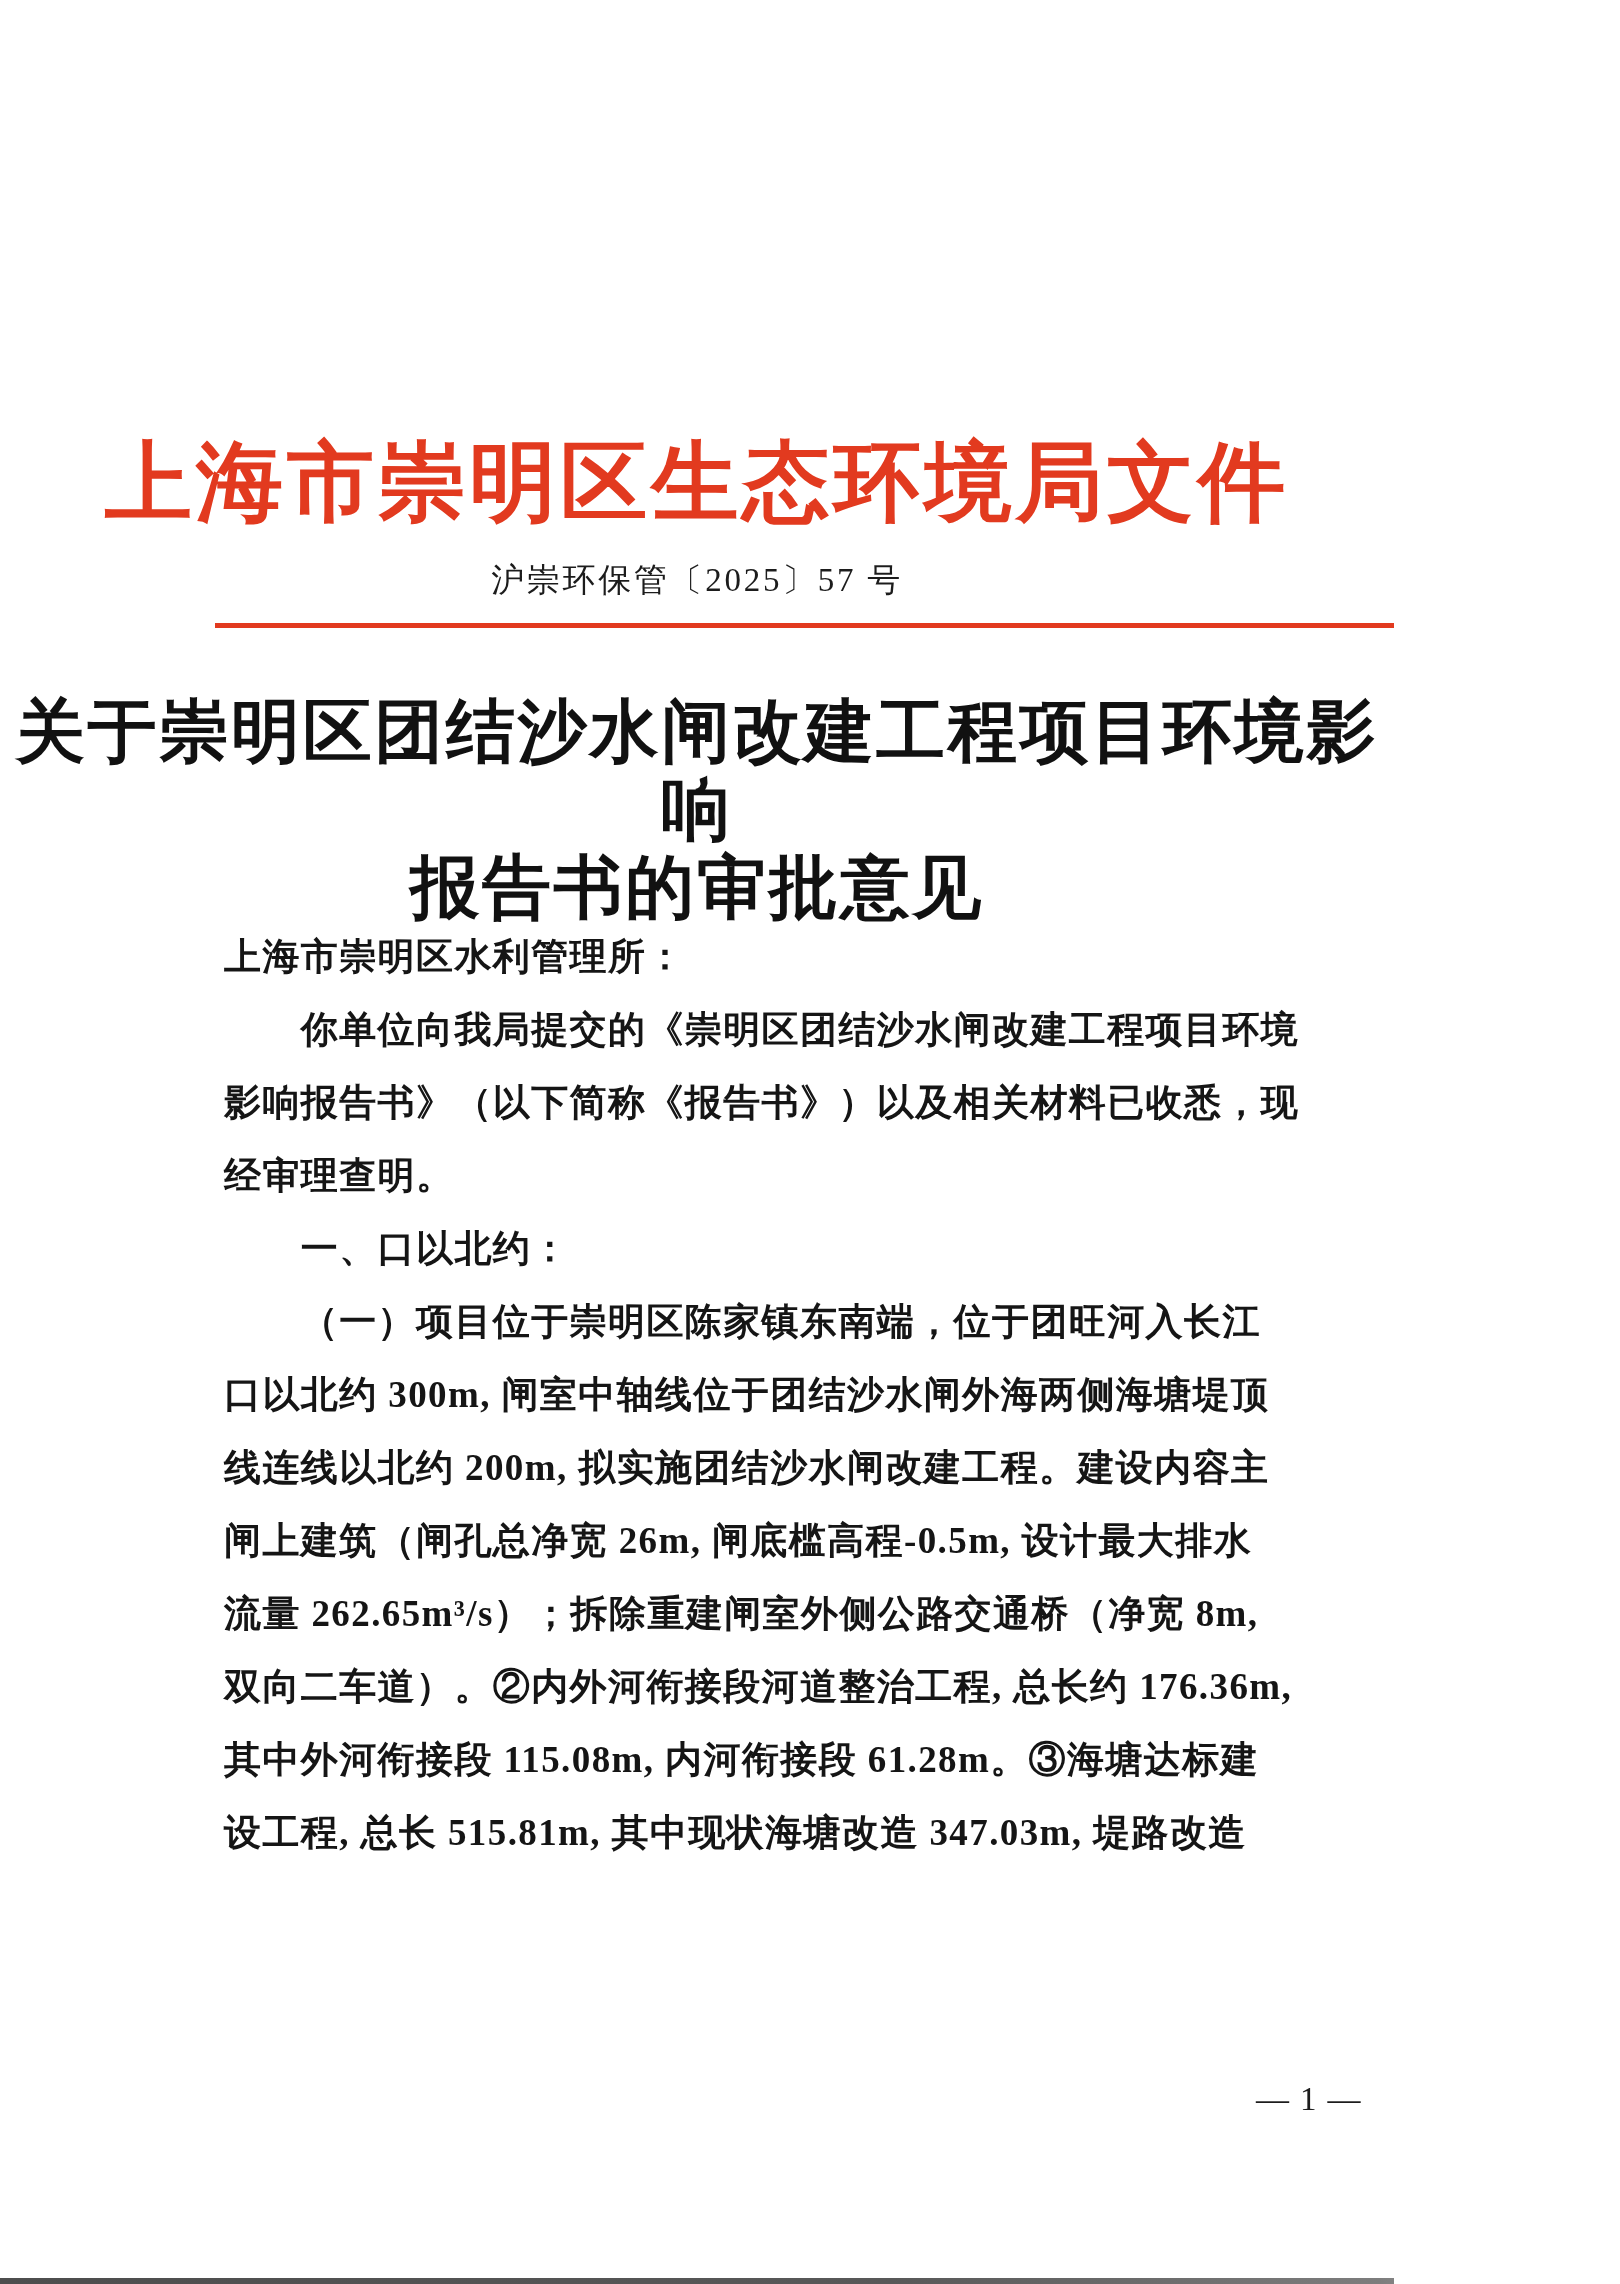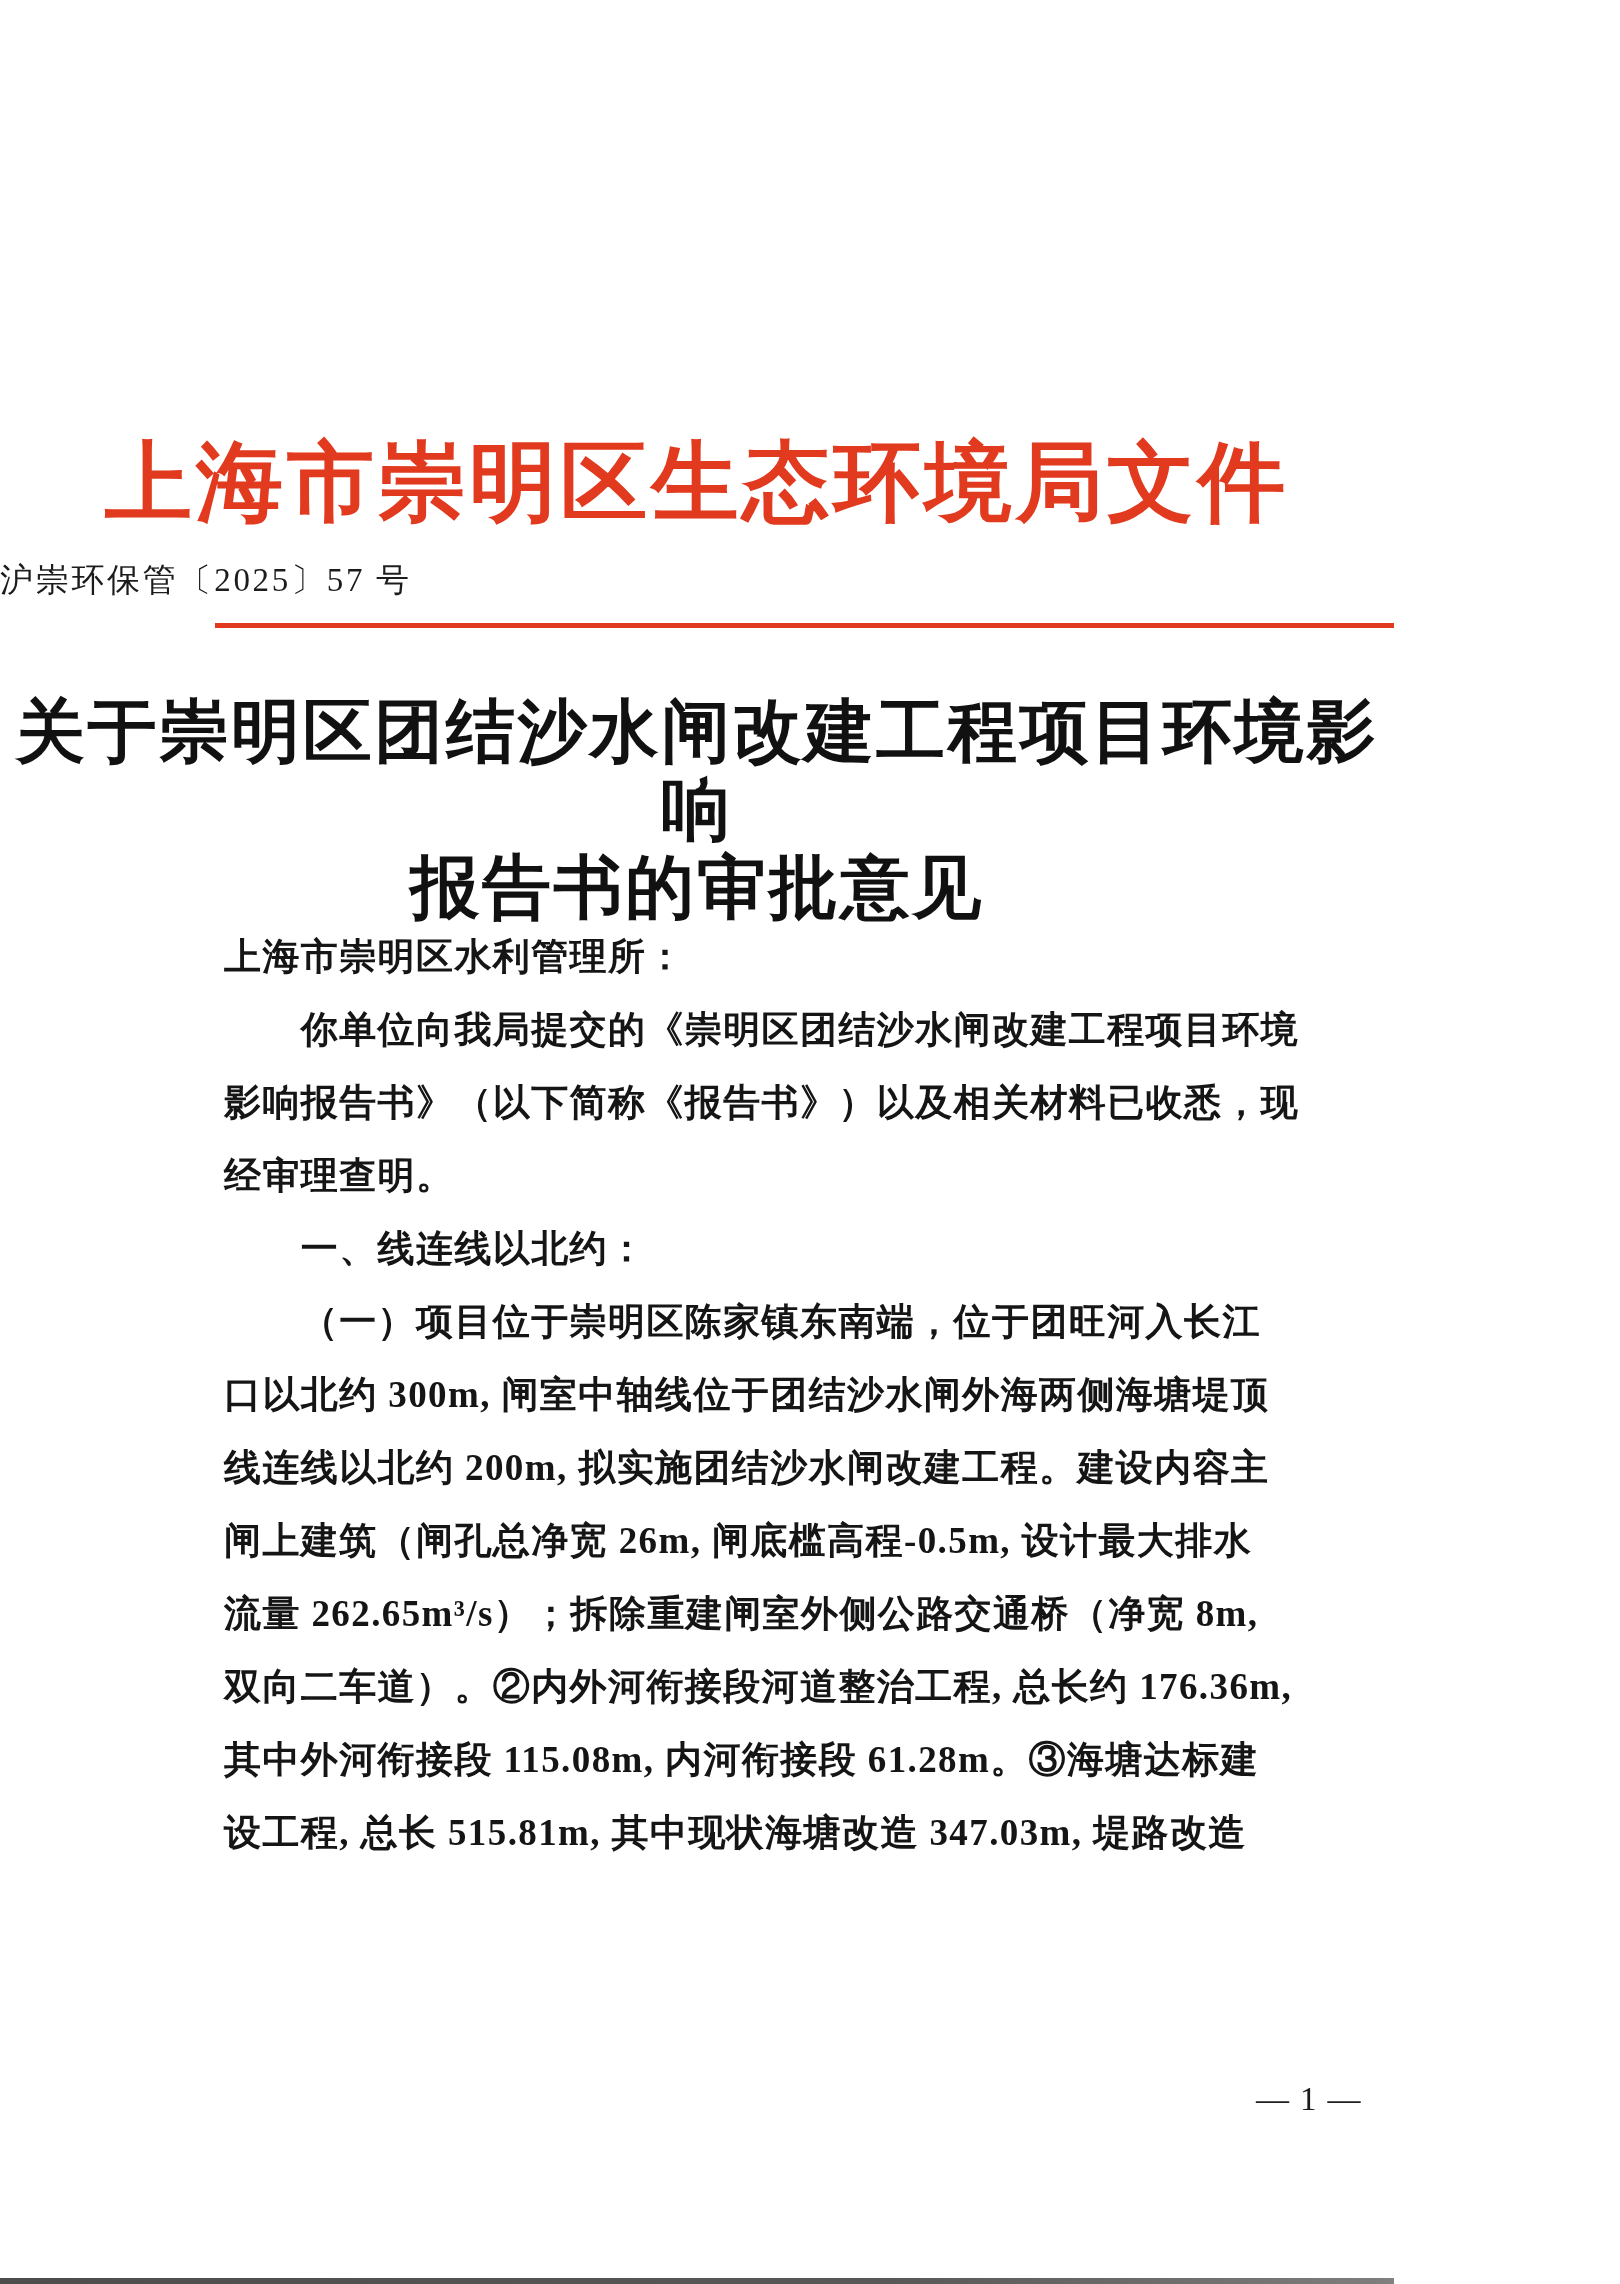--- a/index.html
+++ b/index.html
@@ -12,20 +12,21 @@
     color:#161616;
   }
   .agency-title{
     position:absolute;top:424px;left:0;width:100%;
     text-align:center;
     font-size:87px;font-weight:700;letter-spacing:4.1px;
     color:#e23a1f;white-space:nowrap;
   }
   .doc-number{
     position:absolute;top:558px;left:0;width:100%;
+    text-align:center;
     font-size:33px;letter-spacing:2.7px;color:#1c1c1c;
   }
   .red-rule{
     position:absolute;top:623px;left:215px;
     width:1205px;height:4.8px;background:#e23a1f;
   }
   .doc-title{
     position:absolute;top:693px;left:0;width:100%;
     text-align:center;
     font-size:69px;line-height:78px;font-weight:700;letter-spacing:2.7px;
@@ -73,21 +74,21 @@
   <div class="doc-title">
     <div>关于崇明区团结沙水闸改建工程项目环境影响</div>
     <div>报告书的审批意见</div>
   </div>
 
   <div class="body-text">
       <div class="body-line">上海市崇明区水利管理所：</div>
       <div class="body-line">　　你单位向我局提交的《崇明区团结沙水闸改建工程项目环境</div>
       <div class="body-line">影响报告书》（以下简称《报告书》）以及相关材料已收悉，现</div>
       <div class="body-line">经审理查明。</div>
-      <div class="body-line">　　一、线连线以北约：</div>
+      <div class="body-line">　　一、口以北约：</div>
       <div class="body-line">　　（一）项目位于崇明区陈家镇东南端，位于团旺河入长江</div>
       <div class="body-line">口以北约 300m, 闸室中轴线位于团结沙水闸外海两侧海塘堤顶</div>
       <div class="body-line">线连线以北约 200m, 拟实施团结沙水闸改建工程。建设内容主</div>
       <div class="body-line">闸上建筑（闸孔总净宽 26m, 闸底槛高程-0.5m, 设计最大排水</div>
       <div class="body-line">流量 262.65m³/s）；拆除重建闸室外侧公路交通桥（净宽 8m,</div>
       <div class="body-line">双向二车道）。②内外河衔接段河道整治工程, 总长约 176.36m,</div>
       <div class="body-line">其中外河衔接段 115.08m, 内河衔接段 61.28m。③海塘达标建</div>
       <div class="body-line">设工程, 总长 515.81m, 其中现状海塘改造 347.03m, 堤路改造</div>
     </div>
 

